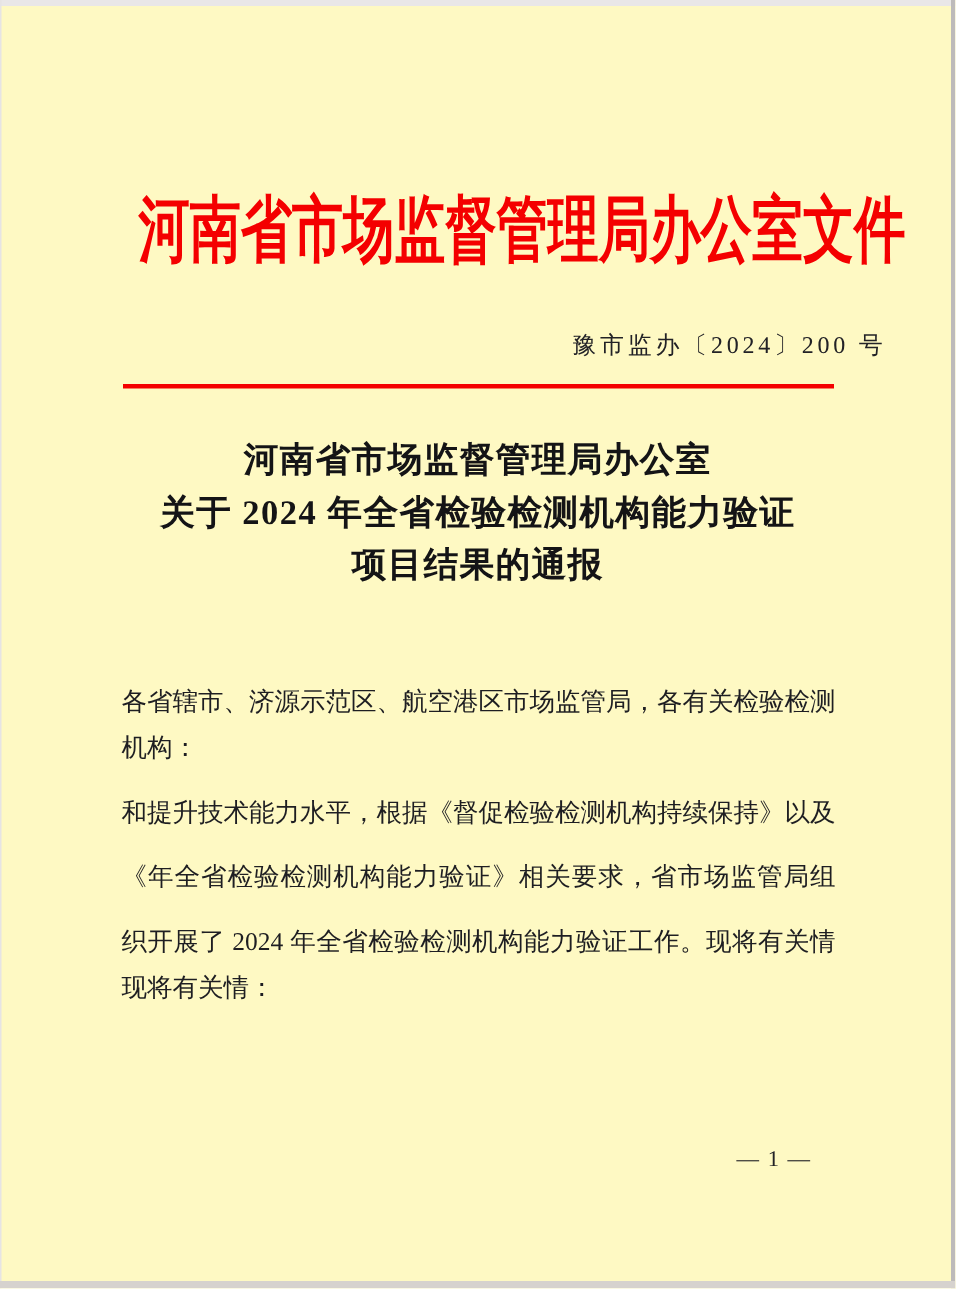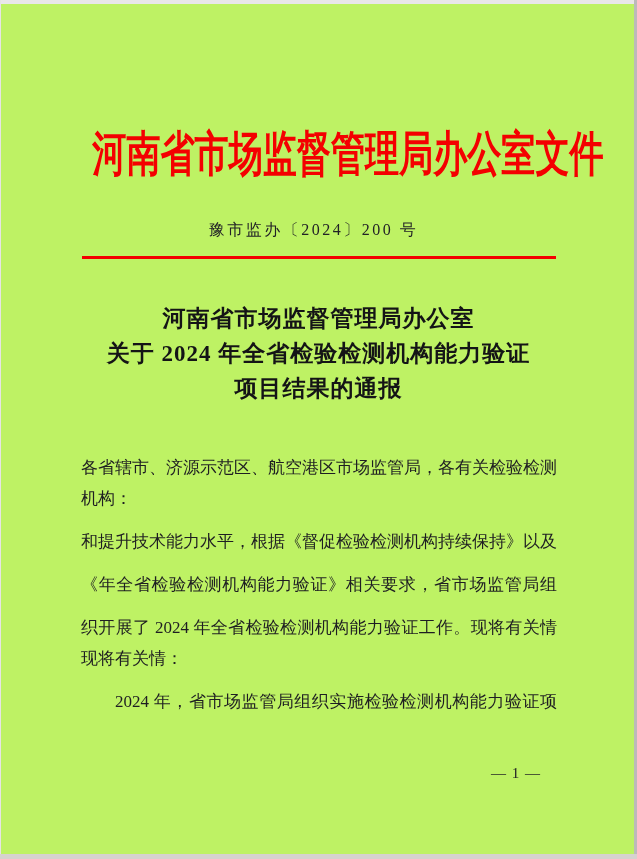--- a/index.html
+++ b/index.html
@@ -4,21 +4,21 @@
 <style>
   html, body {
     margin: 0;
     padding: 0;
     background: #ffffff;
   }
   .screen {
     position: relative;
     width: 637px;
     height: 859px;
-    background: #bef264;
+    background: #fef9c3;
     overflow: hidden;
     font-family: "Liberation Serif", "DejaVu Serif", serif;
     color: #1e1e20;
   }
   
   .frame-top    { position: absolute; top: 0; left: 0; right: 0; height: 4px; background: #e9e7e8; }
   .frame-bottom { position: absolute; bottom: 0; left: 0; right: 0; height: 5px; background: #d6d2ce; }
   .frame-right  { position: absolute; top: 0; right: 0; bottom: 0; width: 3px; background: #bdbaba; }
   .frame-left   { position: absolute; top: 0; left: 0; bottom: 0; width: 1px; background: #e6e4e4; }
 
@@ -37,41 +37,41 @@
     line-height: 52px;
     font-weight: bold;
     color: #f40000;
     white-space: nowrap;
     transform: scaleX(0.71);
     transform-origin: 50% 50%;
   }
   .doc-number {
     position: absolute;
     top: 220px;
-    left: 18px;
+    left: 0;
     width: 591px;
-    text-align: center;
+    text-align: right;
     font-size: 16px;
     letter-spacing: 2.5px;
     color: #222226;
     white-space: nowrap;
   }
   .red-line {
     position: absolute;
     top: 256px;
     left: 82px;
     width: 474px;
     height: 3px;
     background: #f40000;
   }
 
   
   .doc-title {
     position: absolute;
-    top: 301px;
+    top: 289px;
     left: 0;
     width: 637px;
     text-align: center;
     font-size: 23px;
     line-height: 35px;
     font-weight: 600;
     color: #141416;
     letter-spacing: 1px;
   }
 
@@ -140,18 +140,17 @@
       <div class="t-line">项目结果的通报</div>
     </div>
 
   <div class="body-text" id="body-text">
       <div class="b-line justify">各省辖市、济源示范区、航空港区市场监管局，各有关检验检测</div>
       <div class="b-line">机构：</div>
       <div class="b-line justify">和提升技术能力水平，根据《督促检验检测机构持续保持》以及</div>
       <div class="b-line justify">《年全省检验检测机构能力验证》相关要求，省市场监管局组</div>
       <div class="b-line justify">织开展了 2024 年全省检验检测机构能力验证工作。现将有关情</div>
       <div class="b-line">现将有关情：</div>
-      <div class="b-line justify indent">2024 年，省市场监管局组织实施检验检测机构能力验证项</div>
     </div>
 
   <div class="page-number">— 1 —</div>
 
 </div>
 
 </body></html>

